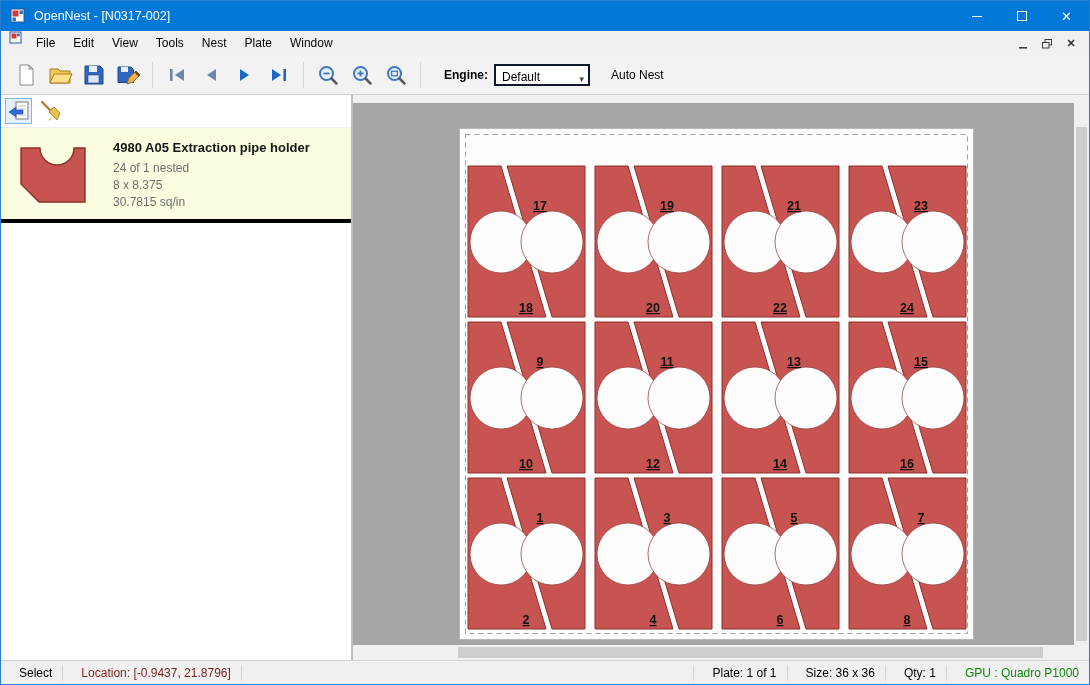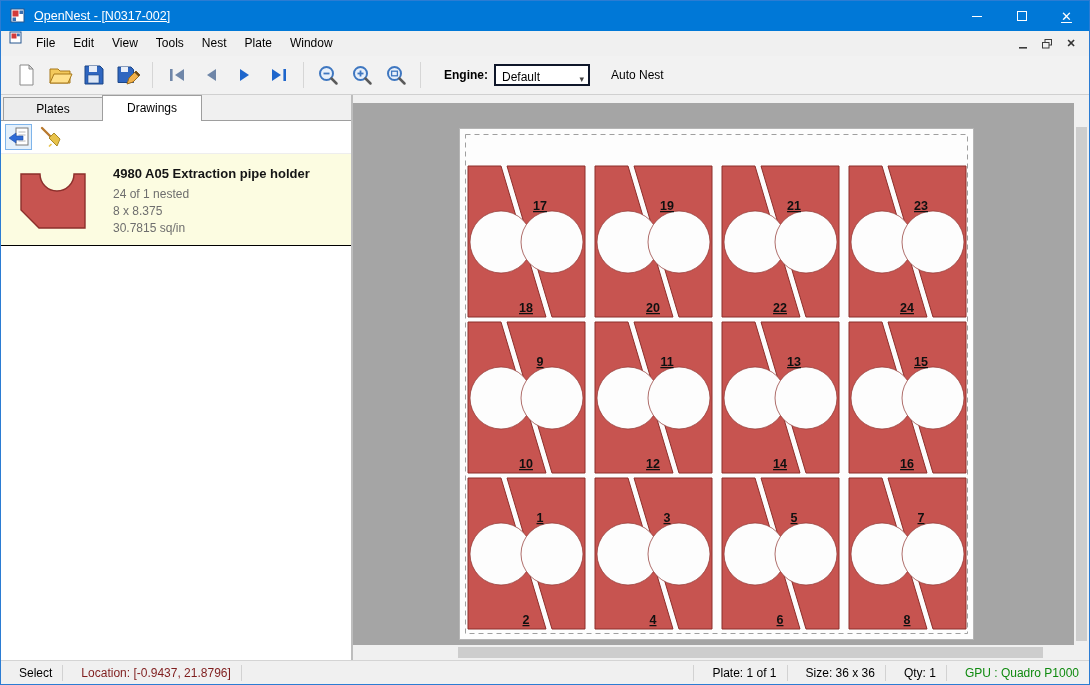--- a/index.html
+++ b/index.html
@@ -1,20 +1,20 @@
 <!DOCTYPE html>
 <html><head>
 <meta charset="utf-8">
 <style>
   * { margin:0; padding:0; box-sizing:border-box; }
   html,body { width:1090px; height:685px; font-family:"Liberation Sans", sans-serif; }
   .window { width:1090px; height:685px; display:flex; flex-direction:column; border:1px solid #2b7cd3; background:#f0f0f0; overflow:hidden; }
 
   
-  .titlebar { height:30px; background:#0078d7; display:flex; align-items:center; color:#fff; flex:0 0 30px;text-decoration:underline; }
+  .titlebar { height:30px; background:#0078d7; display:flex; align-items:center; color:#fff; flex:0 0 30px; }
   .titlebar .appicon { margin-left:9px; }
   .titlebar .ttl { font-size:12.5px; margin-left:8px; flex:1; white-space:nowrap; }
   .winbtn { width:45px; height:30px; display:flex; align-items:center; justify-content:center; }
   .winbtn .bar { width:10px; height:1px; background:#fff; }
   .winbtn .box { width:10px; height:10px; border:1px solid #fff; }
   .winbtn.close { font-size:13px; }
 
   
   .menubar { height:25px; background:#f0f0f0; display:flex; font-size:12px; color:#000; flex:0 0 25px; }
   .menubar .mdiicon { margin:0 4px 0 8px; }
@@ -34,21 +34,21 @@
 
   
   .main { flex:1; display:flex; min-height:0; }
   .leftpanel { width:352px; background:#fff; border-right:2px solid #bdbdbd; display:flex; flex-direction:column; }
   .tabstrip { height:26px; background:#f0f0f0; display:flex; align-items:flex-end; border-bottom:1px solid #9e9e9e; padding-left:2px; }
   .tab { width:100px; text-align:center; font-size:12px; line-height:22px; height:23px; background:#ececec; border:1px solid #9e9e9e; border-bottom:none; margin-right:-1px; }
   .tab.active { background:#fff; height:26px; line-height:25px; position:relative; z-index:2; margin-bottom:-1px; }
   .paneltools { height:32px; display:flex; align-items:center; padding:3px 4px; background:#fff; }
   .ptbtn { width:27px; height:26px; display:flex; align-items:center; justify-content:center; border:1px solid transparent; background:transparent; margin-right:4px; }
   .ptbtn.framed { border-color:#7eb4ea; background:#e4f0fb; }
-  .drawing-item { display:flex; background:#fcfce1; border-top:1px solid #eee; border-bottom:1px solid #000000; padding:8px 6px; cursor:default; }
+  .drawing-item { display:flex; background:#fcfce1; border-top:1px solid #eee; border-bottom:4px solid #000000; padding:8px 6px; cursor:default; }
   .drawing-item .txt { margin-left:14px; padding-top:4px; }
   .drawing-item .ttl { font-size:13px; font-weight:700; color:#151515; margin-bottom:5px; }
   .drawing-item .meta { font-size:12px; color:#6e6e6e; line-height:17px; }
 
   .canvas { flex:1; position:relative; background:#a5a5a5; overflow:hidden;margin-top:8px; }
   .plate { position:absolute; left:106px; top:25px; }
   .plate text { font:bold 12.5px "Liberation Sans", sans-serif; fill:#101010; }
   .vscroll { position:absolute; right:0; top:0; bottom:15px; width:15px; background:#f0f0f0; }
   .vscroll .thumb { position:absolute; left:2px; right:2px; top:24px; height:514px; background:#cdcdcd; }
   .hscroll { position:absolute; left:0; right:15px; bottom:0; height:15px; background:#f0f0f0; }
@@ -196,24 +196,20 @@
     <div class="combo">
       <span class="val">Default</span>
       <span class="caret">▾</span>
     </div>
     <button class="flatbtn">Auto Nest</button>
   </div>
 
   <div class="main">
 
     <div class="leftpanel">
-      <div class="tabstrip">
-        <div class="tab">Plates</div>
-        <div class="tab active">Drawings</div>
-      </div>
       <div class="paneltools">
         <div class="ptbtn framed">
           <svg width="24" height="24" viewBox="0 0 24 24">
             <rect x="9" y="3" width="12" height="17" fill="#ffffff" stroke="#7a7a7a"></rect>
             <line x1="11.5" y1="7" x2="18.5" y2="7" stroke="#b9b9b9"></line>
             <line x1="11.5" y1="10" x2="18.5" y2="10" stroke="#b9b9b9"></line>
             <line x1="11.5" y1="16" x2="18.5" y2="16" stroke="#b9b9b9"></line>
             <path d="M2,13 l7,-5 v3 h7 v4 h-7 v3 z" fill="#2e6bd6" stroke="#1b4ea8" stroke-width="0.6"></path>
           </svg>
         </div>

